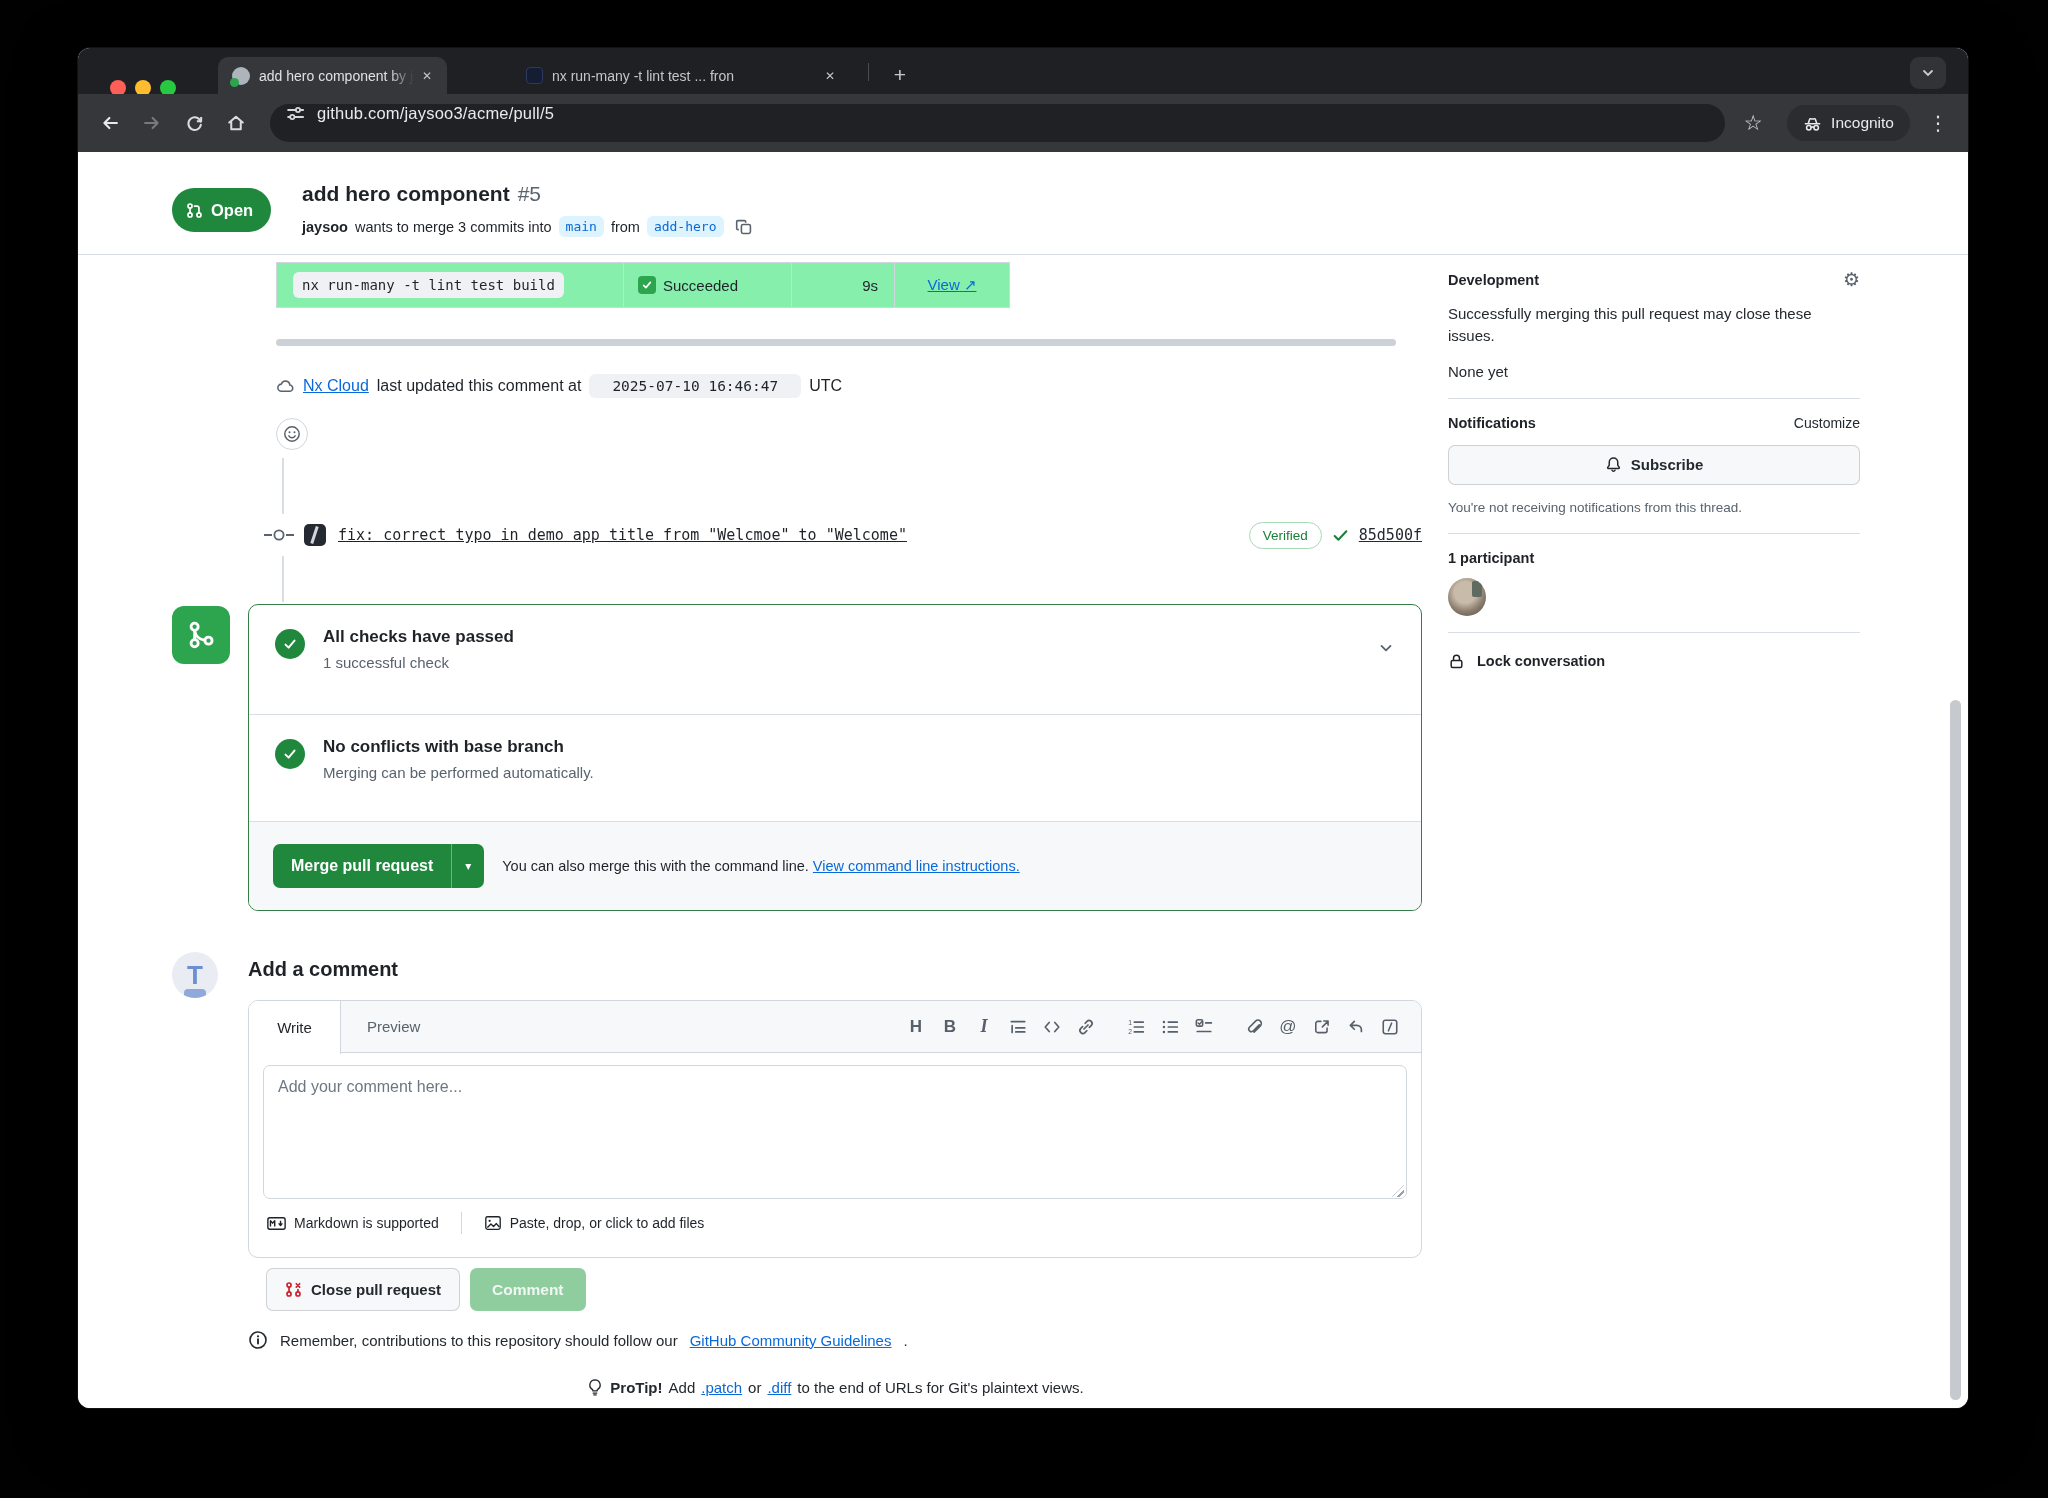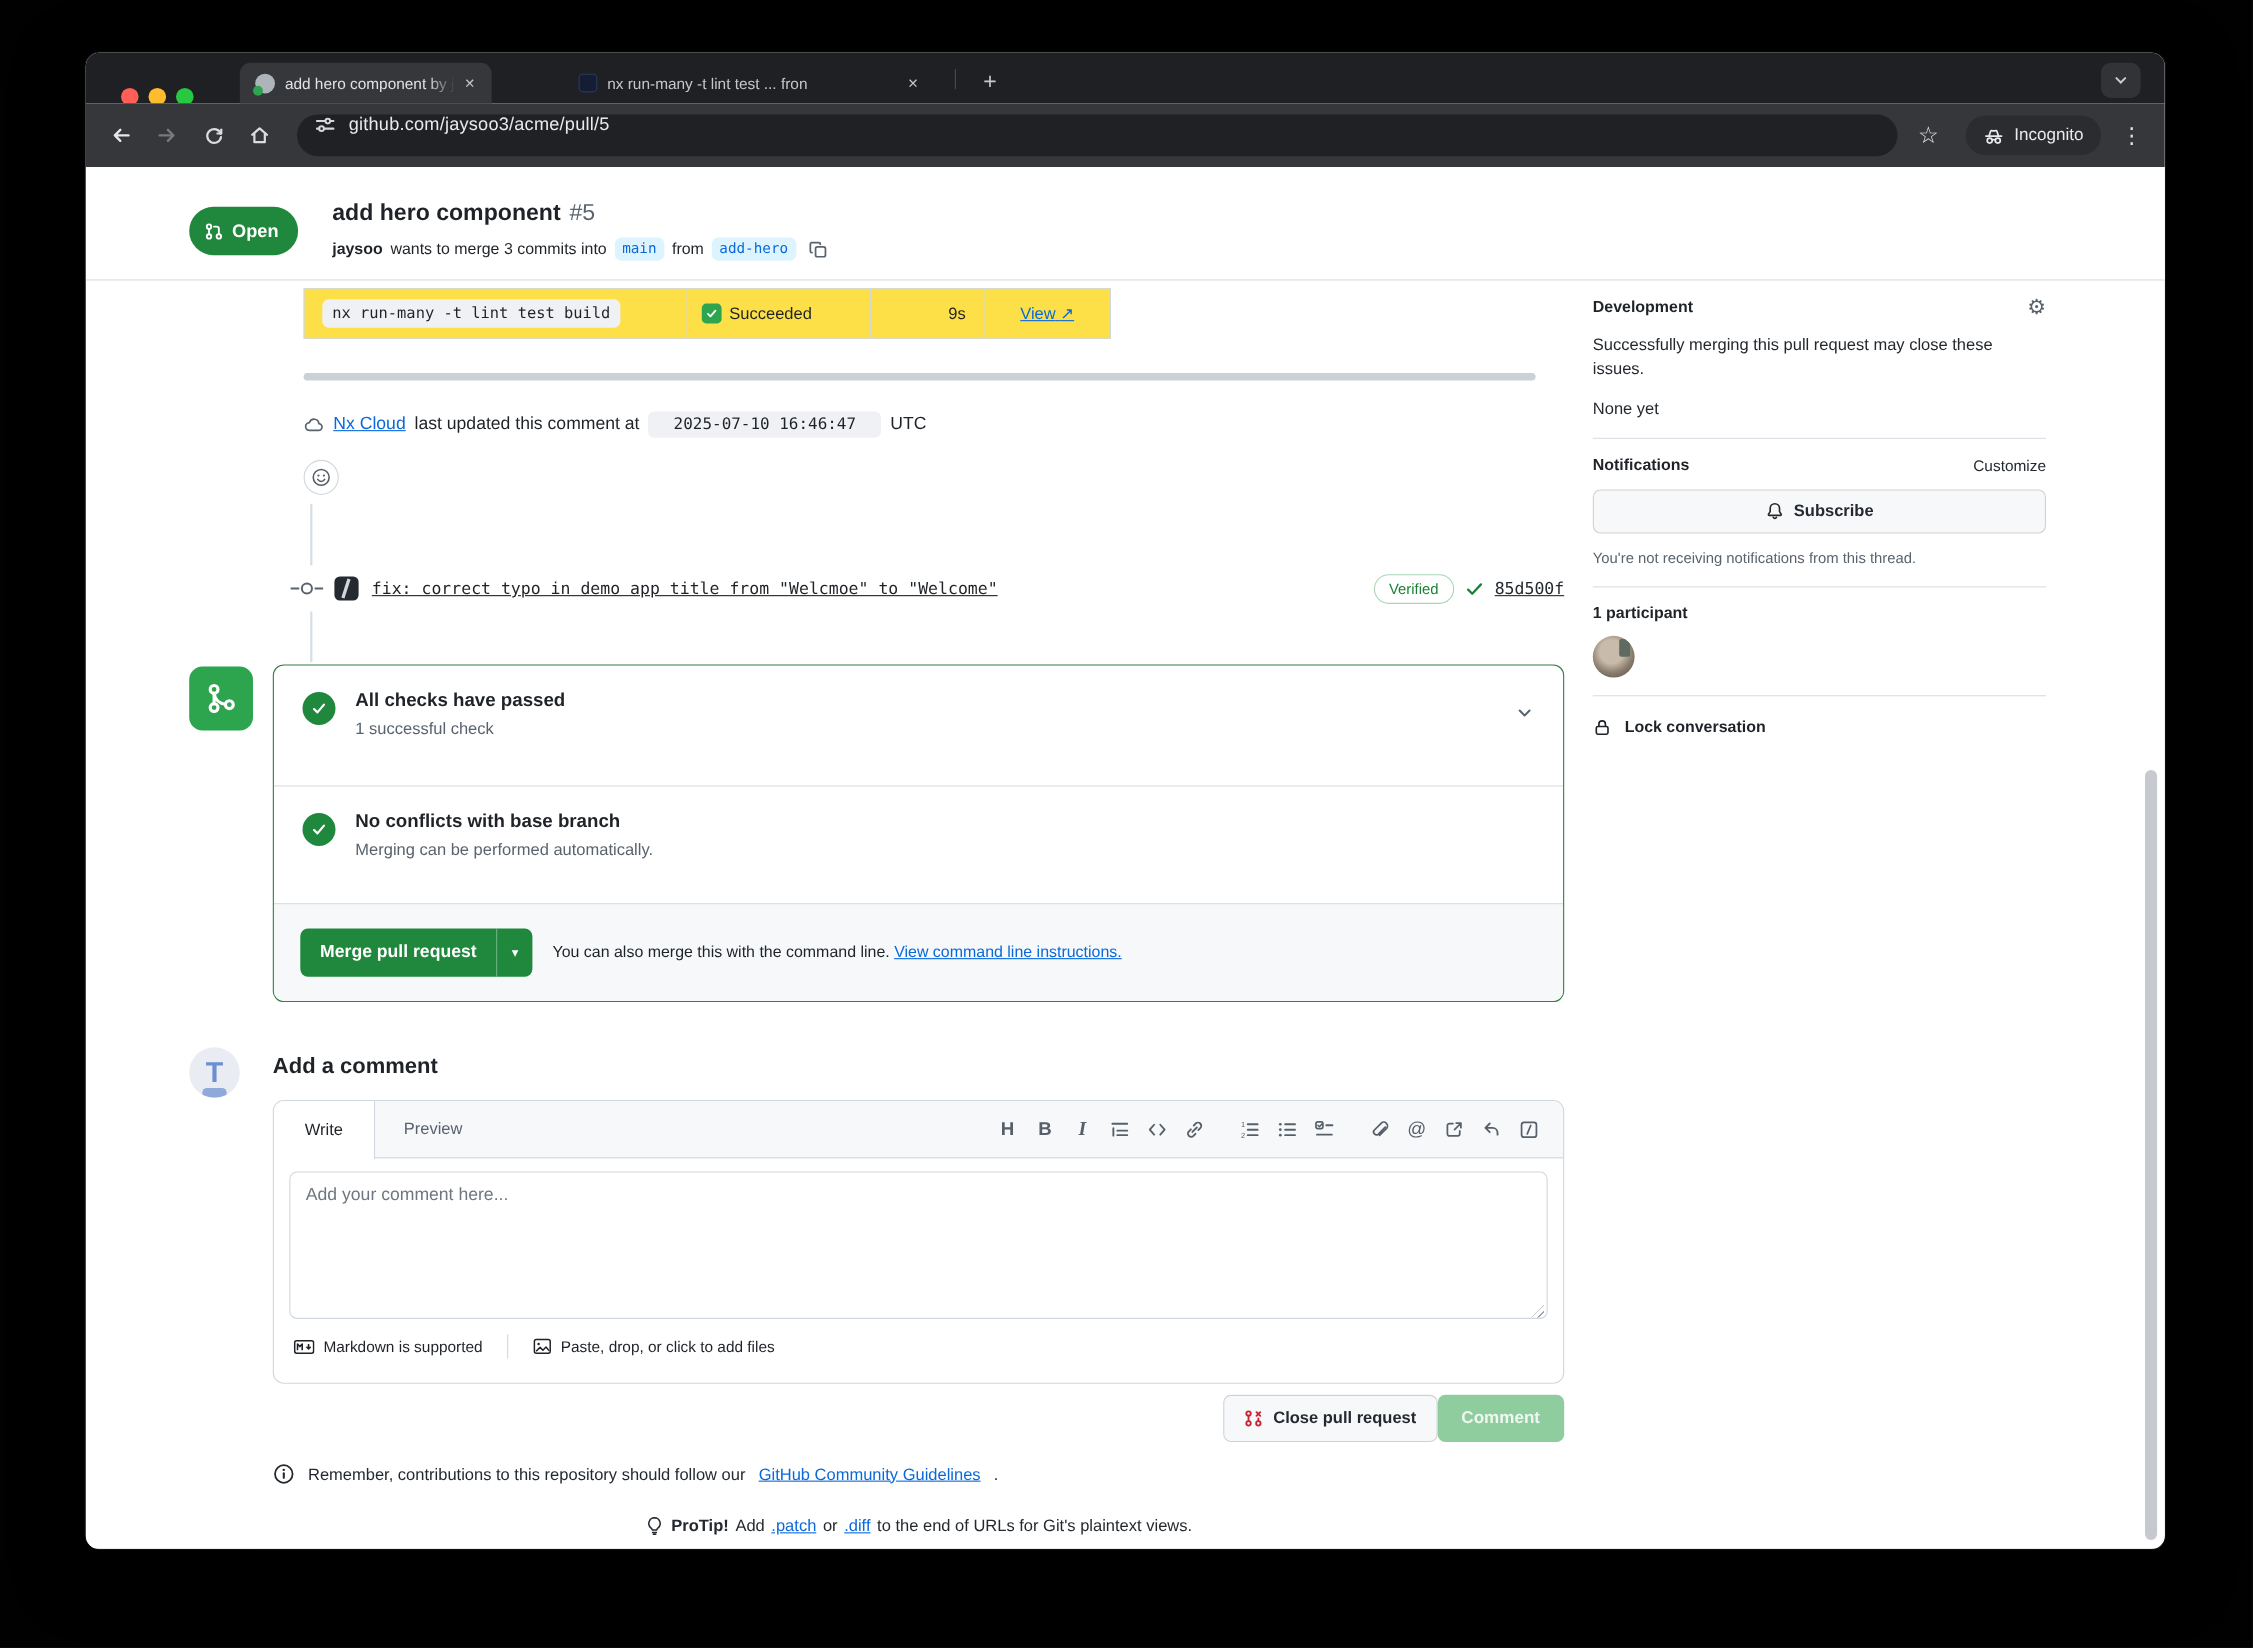--- a/index.html
+++ b/index.html
@@ -47,21 +47,21 @@
   .pr-sticky { position:absolute; left:0; right:0; top:0; height:103px; border-bottom:1px solid #d8dee4; background:#fff; }
   .state-pill { position:absolute; left:94px; top:36px; height:44px; padding:0 18px 0 14px; border-radius:22px;
     background:#1f883d; color:#fff; display:flex; align-items:center; gap:8px; font-size:16.5px; font-weight:bold; }
   .pr-titlerow { position:absolute; left:224px; top:30px; font-size:21px; font-weight:bold; color:#1f2328; }
   .pr-number { font-weight:normal; color:#59636e; margin-left:8px; }
   .pr-subline { position:absolute; left:224px; top:64px; display:flex; align-items:center; gap:7px; font-size:14.5px; color:#1f2328; }
   .pr-author { font-weight:bold; }
   .branch-chip { font-family:"DejaVu Sans Mono", monospace; font-size:13px; color:#0969da; background:#ddf4ff;
     border-radius:6px; padding:3px 7px; }
 
-  .checks-table { left:198px; top:110px; display:flex; border:1px solid #d0d7de; height:46px; background:#fde047; }
+  .checks-table { left:198px; top:110px; display:flex; border:1px solid #d0d7de; height:46px; background:#86efac; }
   .ct-cell { display:flex; align-items:center; border-left:1px solid #d0d7de; padding:0 16px; }
   .ct-cell:first-child { border-left:none; }
   .c1 { width:346px; } .c2 { width:168px; padding-left:14px; gap:7px; } .c3 { width:103px; justify-content:flex-end; font-size:15px; }
   .c4 { width:115px; justify-content:center; }
   .cmd-chip { font-family:"DejaVu Sans Mono", monospace; font-size:14px; background:#eff1f4; border-radius:6px; padding:5px 9px; color:#1f2328; white-space:nowrap; }
   .succ-ico { width:18px; height:18px; border-radius:4px; background:#2da44e; display:flex; align-items:center; justify-content:center; flex:none; }
   .succ-txt { font-size:15px; color:#1f2328; }
   .view-link { font-size:15px; color:#0969da; text-decoration:underline; }
   .hbar { left:198px; top:187px; width:1120px; height:7px; border-radius:4px; background:#ccd1d7; }
 
@@ -117,21 +117,21 @@
   .ed-ta { width:100%; height:134px; border:1px solid #d0d7de; border-radius:7px; resize:none; outline:none;
     font-family:"Liberation Sans", sans-serif; font-size:16px; color:#1f2328; padding:12px 14px; }
   .ed-ta::placeholder { color:#6e7781; }
   .ta-wrap { position:relative; }
   .grip { position:absolute; right:3px; bottom:6px; width:12px; height:12px;
     background:repeating-linear-gradient(135deg, transparent 0 3px, #9aa1a9 3px 4.5px); clip-path:polygon(100% 0,100% 100%,0 100%); }
   .ed-notes { display:flex; align-items:center; gap:14px; height:40px; padding-left:4px; font-size:14px; color:#1f2328; }
   .note { display:flex; align-items:center; gap:8px; }
   .vdiv { width:1px; height:22px; background:#d0d7de; margin:0 8px; }
 
-  .actions { left:170px; top:1116px; width:1174px; display:flex; justify-content:flex-end; }
+  .actions { left:188px; top:1116px; width:1174px; display:flex; gap:10px; }
   .btn-close { height:43px; display:flex; align-items:center; gap:9px; padding:0 18px; background:#f6f8fa;
     border:1px solid rgba(31,35,40,.18); border-radius:7px; font-size:15px; font-weight:600; color:#24292f; }
   .btn-comment { height:43px; display:flex; align-items:center; padding:0 22px; background:#8fcd9f; border:none;
     border-radius:7px; font-size:15.5px; font-weight:bold; color:rgba(255,255,255,.85); }
 
   .guidelines { left:170px; top:1178px; display:flex; align-items:center; gap:12px; font-size:15px; color:#24292f; }
   .g-link { color:#0969da; text-decoration:underline; }
   .protip { left:170px; top:1226px; width:1174px; display:flex; justify-content:center; align-items:center; gap:6px; font-size:15px; color:#24292f; }
   .pt-b { font-weight:bold; } .pt-l { color:#0969da; text-decoration:underline; }
 

